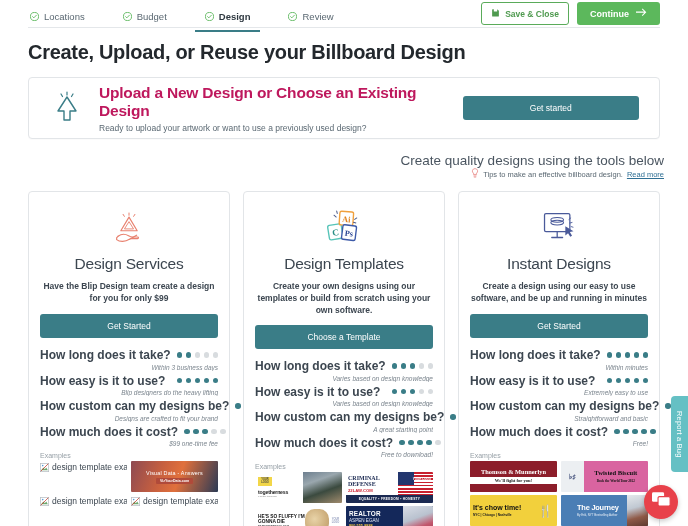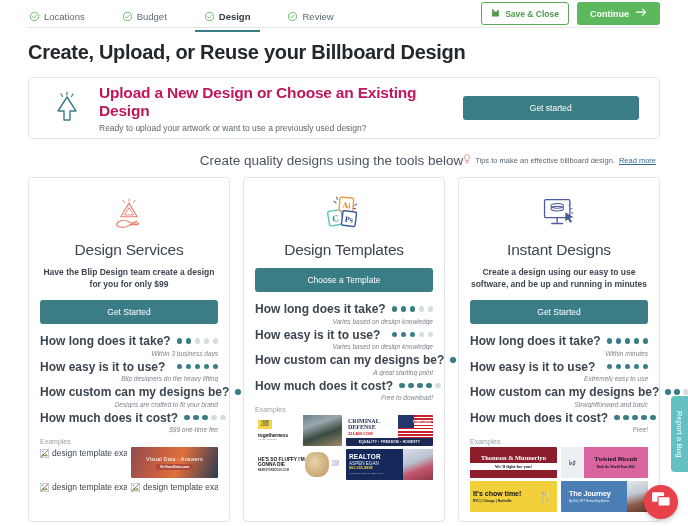--- a/index.html
+++ b/index.html
@@ -116,24 +116,25 @@
     font-size: 8.5px;
     padding: 7px 10px;
     width: 180px;
     text-align: center;
     cursor: pointer;
     margin-right: 4px;
   }
 
   
   .section-row {
-    margin: 14px 32px 0 28px;
+    margin: 14px 24px 0 28px;
     display: flex;
     align-items: flex-end;
     justify-content: flex-end;
+    flex-direction: column;
   }
   .section-title { font-size: 13.5px; color: #4a5560; }
   .tips {
     display: flex; align-items: center; gap: 4px;
     font-size: 7.5px; color: #5a6872;
     padding-bottom: 2px;
   }
   .tips a { color: #2f6f94; text-decoration: underline; }
 
   
@@ -340,21 +341,21 @@
   .bb-twisted .x1 { font-size:6.6px; font-weight:bold; line-height:1;}
   .bb-twisted .x2 { font-size:3.4px; font-weight:bold; margin-top:1.5px;}
 
   .bb-chow { width:100%; height:100%; background:#f2d03c; display:flex; align-items:center;}
   .bb-chow .cl2 { width:74%; padding-left:3px;}
   .bb-chow .h1 { font-size:7px; font-weight:bold; color:#111; line-height:1;}
   .bb-chow .h2 { font-size:3.2px; font-weight:bold; color:#222; margin-top:2px;}
   .bb-chow .util { width:26%; font-size:12px; color:#111; text-align:center; line-height:1;}
 
   .bb-journey { width:100%; height:100%; display:flex; background:#4a7eb5;}
-  .bb-journey .jl { width:76%; padding-left:8px; display:flex; flex-direction:column; justify-content:center; color:#fff;}
+  .bb-journey .jl { width:76%; padding-left:16px; display:flex; flex-direction:column; justify-content:center; color:#fff;}
   .bb-journey .j1 { font-size:7.4px; font-weight:bold; line-height:1; letter-spacing:-0.2px;}
   .bb-journey .j2 { font-size:2.9px; color:#e6edf6; margin-top:1.5px;}
   .bb-journey .jp { width:24%; background:linear-gradient(165deg,#e4e8ec 0%,#c0c8d2 40%,#8f5a48 70%,#5e3a30 100%); }
 
   
   .report-bug {
     position: absolute;
     right: 0;
     top: 396px;
     width: 17px;
@@ -586,20 +587,21 @@
             <text x="26.5" y="16.5" font-family="Liberation Serif, serif" font-size="9" font-weight="bold" fill="#e0821c" text-anchor="middle">Ai</text>
           </g>
           <g transform="rotate(7 29 28)">
             <rect x="22" y="20" width="15" height="16" rx="2" fill="#fff" stroke="#3d5aa8" stroke-width="1.5"></rect>
             <text x="29.5" y="32" font-family="Liberation Serif, serif" font-size="9" font-weight="bold" fill="#2d4894" text-anchor="middle">Ps</text>
           </g>
           <path d="M13 9l2.5 2M16 4.5l.6 2.6M38 12l-2.3 1.6M37 17.5l-2.6-.7" stroke="#4a5a8a" stroke-width="1.1" stroke-linecap="round"></path>
         </svg>
       </div>
       <div class="card-title">Design Templates</div>
+      <div class="card-desc">Create your own designs using our templates or build from scratch using your own software.</div>
       <button class="card-cta">Choose a Template</button>
       <div class="features">
         <div class="feature">
           <div class="feature-main">
             <div class="feature-label">How long does it take?</div>
             <div class="dots">
               <span class="dot on"></span>
               <span class="dot on"></span>
               <span class="dot on"></span>
               <span class="dot"></span>

